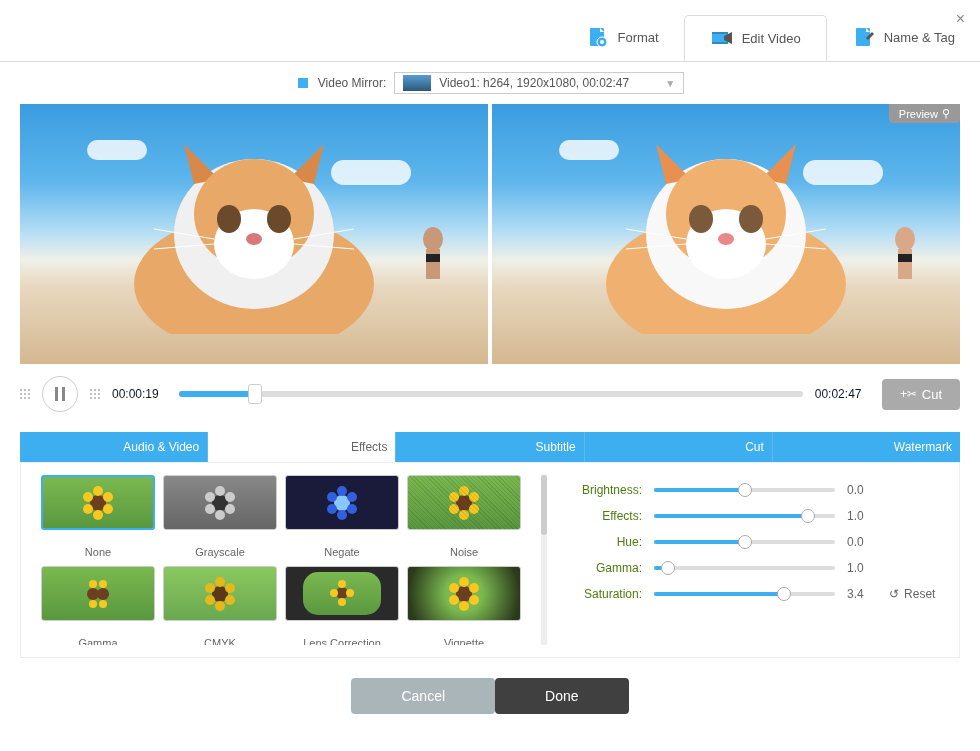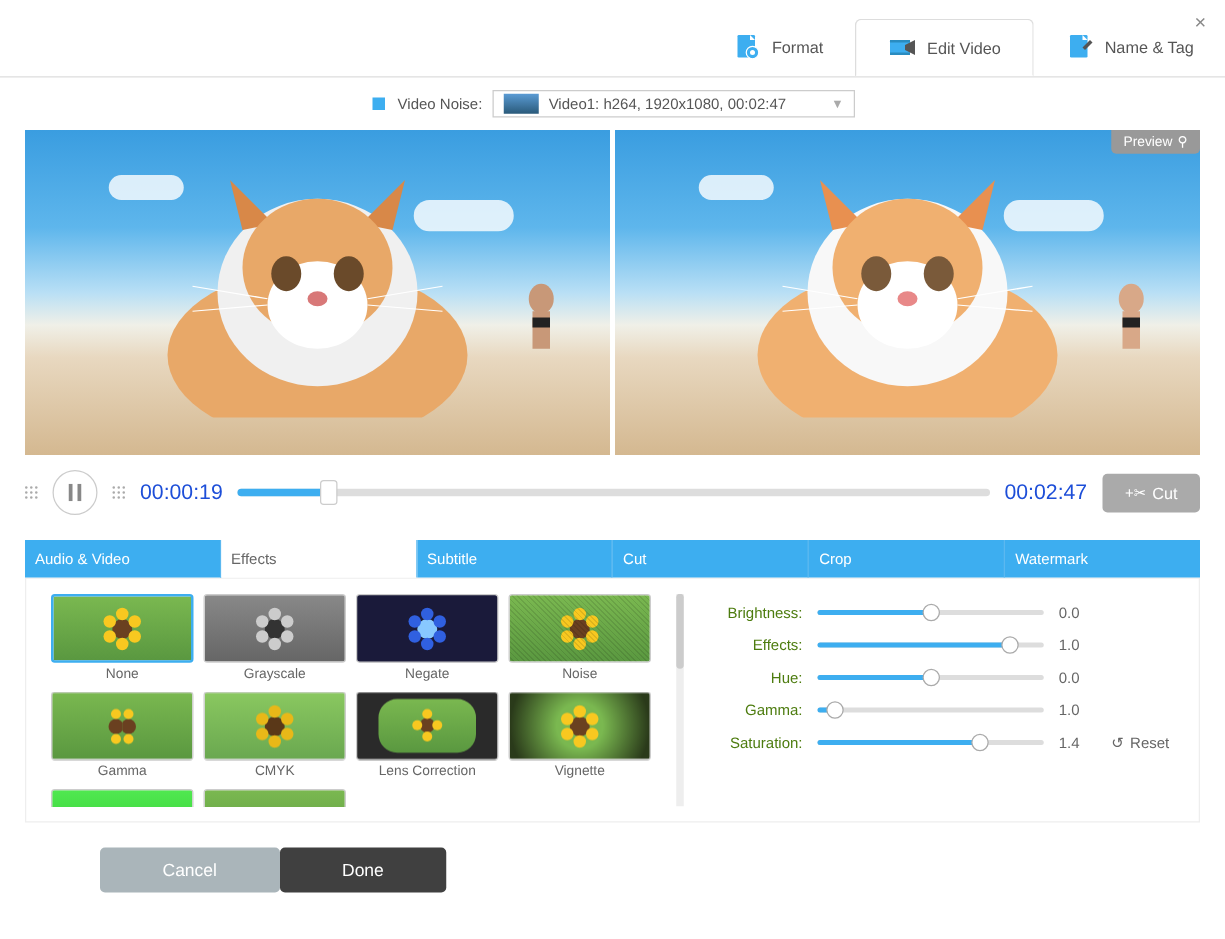--- a/index.html
+++ b/index.html
@@ -24,50 +24,50 @@
 .cloud { position: absolute; background: rgba(255,255,255,0.8); border-radius: 50px; }
 .label-badge { position: absolute; top: 0; background: #999; color: #fff; font-size: 11px; padding: 3px 10px; display: flex; align-items: center; gap: 4px; }
 .label-original { left: 20px; border-radius: 0 0 4px 4px; }
 .label-preview { right: 20px; border-radius: 0 0 4px 4px; }
 
 .timeline-row { display: flex; align-items: center; padding: 12px 20px; gap: 12px; }
 .grip { display: flex; flex-direction: column; gap: 2px; }
 .grip-dots { display: flex; gap: 2px; }
 .grip-dot { width: 2px; height: 2px; background: #aaa; border-radius: 50%; }
 .play-btn { width: 36px; height: 36px; border: 1px solid #ccc; border-radius: 50%; display: flex; align-items: center; justify-content: center; cursor: pointer; background: #fff; }
-.time-label { font-size: 17px; color: #1d4ed8; min-width: 55px; }
+.time-label { font-size: 12px; color: #0f172a; min-width: 55px; }
 .timeline-track { flex: 1; height: 6px; background: #ddd; border-radius: 3px; position: relative; }
 .timeline-fill { position: absolute; left: 0; top: 0; height: 100%; background: #3daef0; border-radius: 3px; width: 12%; }
 .timeline-handle { position: absolute; top: -7px; width: 14px; height: 20px; background: #fff; border: 1px solid #ccc; border-radius: 3px; left: 11%; }
 .cut-btn { background: #aaa; color: #fff; padding: 8px 18px; border-radius: 4px; display: flex; align-items: center; gap: 6px; font-size: 13px; cursor: pointer; }
 
 .edit-tabs { display: flex; margin: 8px 20px 0; }
-.edit-tab { flex: 1; padding: 8px; text-align: left; font-size: 12px; background: #3daef0; color: #fff; cursor: pointer; border-right: 1px solid #5bb8f0; }
+.edit-tab { flex: 1; padding: 8px; text-align: right; font-size: 12px; background: #3daef0; color: #fff; cursor: pointer; border-right: 1px solid #5bb8f0; }
 .edit-tab.active { background: #fff; color: #666; }
 .edit-tab:last-child { border-right: none; }
 
 .effects-panel { display: flex; padding: 12px 20px; gap: 20px; border: 1px solid #eee; margin: 0 20px; }
 .effects-grid { display: grid; grid-template-columns: repeat(4, 1fr); gap: 8px; width: 480px; overflow-y: auto; height: 170px; }
 .effect-item { text-align: center; cursor: pointer; }
 .effect-thumb { width: 100%; height: 55px; border: 1px solid #ccc; border-radius: 3px; display: flex; align-items: center; justify-content: center; position: relative; overflow: hidden; }
 .effect-item.selected .effect-thumb { border: 2px solid #3daef0; }
-.effect-label { font-size: 11px; color: #666; margin-top: 3px; }
+.effect-label { font-size: 11px; color: #666; margin-top: 16px; }
 .scroll-indicator { width: 6px; background: #eee; position: relative; }
 .scroll-thumb { position: absolute; top: 0; width: 100%; height: 60px; background: #ccc; border-radius: 3px; }
 
 .sliders-panel { flex: 1; display: flex; flex-direction: column; gap: 12px; padding-top: 8px; }
 .slider-row { display: flex; align-items: center; gap: 12px; }
 .slider-label { width: 75px; text-align: right; font-size: 12px; color: #4d7c0f; }
 .slider-track { flex: 1; height: 4px; background: #ddd; border-radius: 2px; position: relative; }
 .slider-fill { position: absolute; left: 0; height: 100%; background: #3daef0; border-radius: 2px; }
 .slider-handle { position: absolute; top: -5px; width: 14px; height: 14px; background: #fff; border: 1px solid #aaa; border-radius: 50%; transform: translateX(-50%); }
 .slider-value { width: 30px; font-size: 12px; color: #666; }
 .reset-btn { display: flex; align-items: center; gap: 5px; font-size: 12px; color: #666; cursor: pointer; }
 
-.bottom-row { display: flex; justify-content: flex-start; padding: 20px 80px; }
+.bottom-row { display: flex; justify-content: center; padding: 20px 80px; }
 .btn { padding: 10px 50px; border-radius: 4px; font-size: 14px; cursor: pointer; border: none; }
 .btn-cancel { background: #aab5ba; color: #fff; }
 .btn-done { background: #404040; color: #fff; }
 </style>
 </head>
 <body>
 
 <div class="close-btn">×</div>
 
 <div class="top-tabs">
@@ -102,21 +102,21 @@
         </svg>
     </span>
     <span>Name &amp; Tag</span>
   </div>
 </div>
 
 <div class="video-track-row">
   <svg width="14" height="14">
       <rect x="2" y="2" width="10" height="10" fill="#3daef0"></rect>
     </svg>
-  <span>Video Noise:</span>
+  <span>Video Mirror:</span>
   <div class="video-track-select">
     <div class="video-track-thumb"></div>
     <span>Video1: h264, 1920x1080, 00:02:47</span>
     <span class="arrow">▼</span>
   </div>
 </div>
 
 <div class="preview-row">
   <div class="label-badge label-original">
     <span>▷</span>
@@ -233,21 +233,20 @@
       </svg>
     <span>Cut</span>
   </div>
 </div>
 
 <div class="edit-tabs">
   <div class="edit-tab">Audio &amp; Video</div>
   <div class="edit-tab active">Effects</div>
   <div class="edit-tab">Subtitle</div>
   <div class="edit-tab">Cut</div>
-  <div class="edit-tab">Crop</div>
   <div class="edit-tab">Watermark</div>
 </div>
 
 <div class="effects-panel">
   <div class="effects-grid">
     <div class="effect-item selected">
       <div class="effect-thumb" style="background:linear-gradient(#7ab850,#5a9840)">
           <svg width="40" height="40">
             <circle cx="20" cy="20" r="8" fill="#6a4020"></circle>
             <circle cx="20" cy="8" r="5" fill="#f8c820"></circle>
@@ -406,21 +405,21 @@
         </div>
       <span class="slider-value">1.0</span>
       <span style="width:50px"></span>
     </div>
     <div class="slider-row">
       <span class="slider-label">Saturation:</span>
       <div class="slider-track">
           <div class="slider-fill" style="width:72%"></div>
           <div class="slider-handle" style="left:72%"></div>
         </div>
-      <span class="slider-value">1.4</span>
+      <span class="slider-value">3.4</span>
       <div class="reset-btn" style="width:50px">
         <span>↺</span>
         <span>Reset</span>
       </div>
     </div>
   </div>
 </div>
 
 <div class="bottom-row">
   <button class="btn btn-cancel">Cancel</button>

